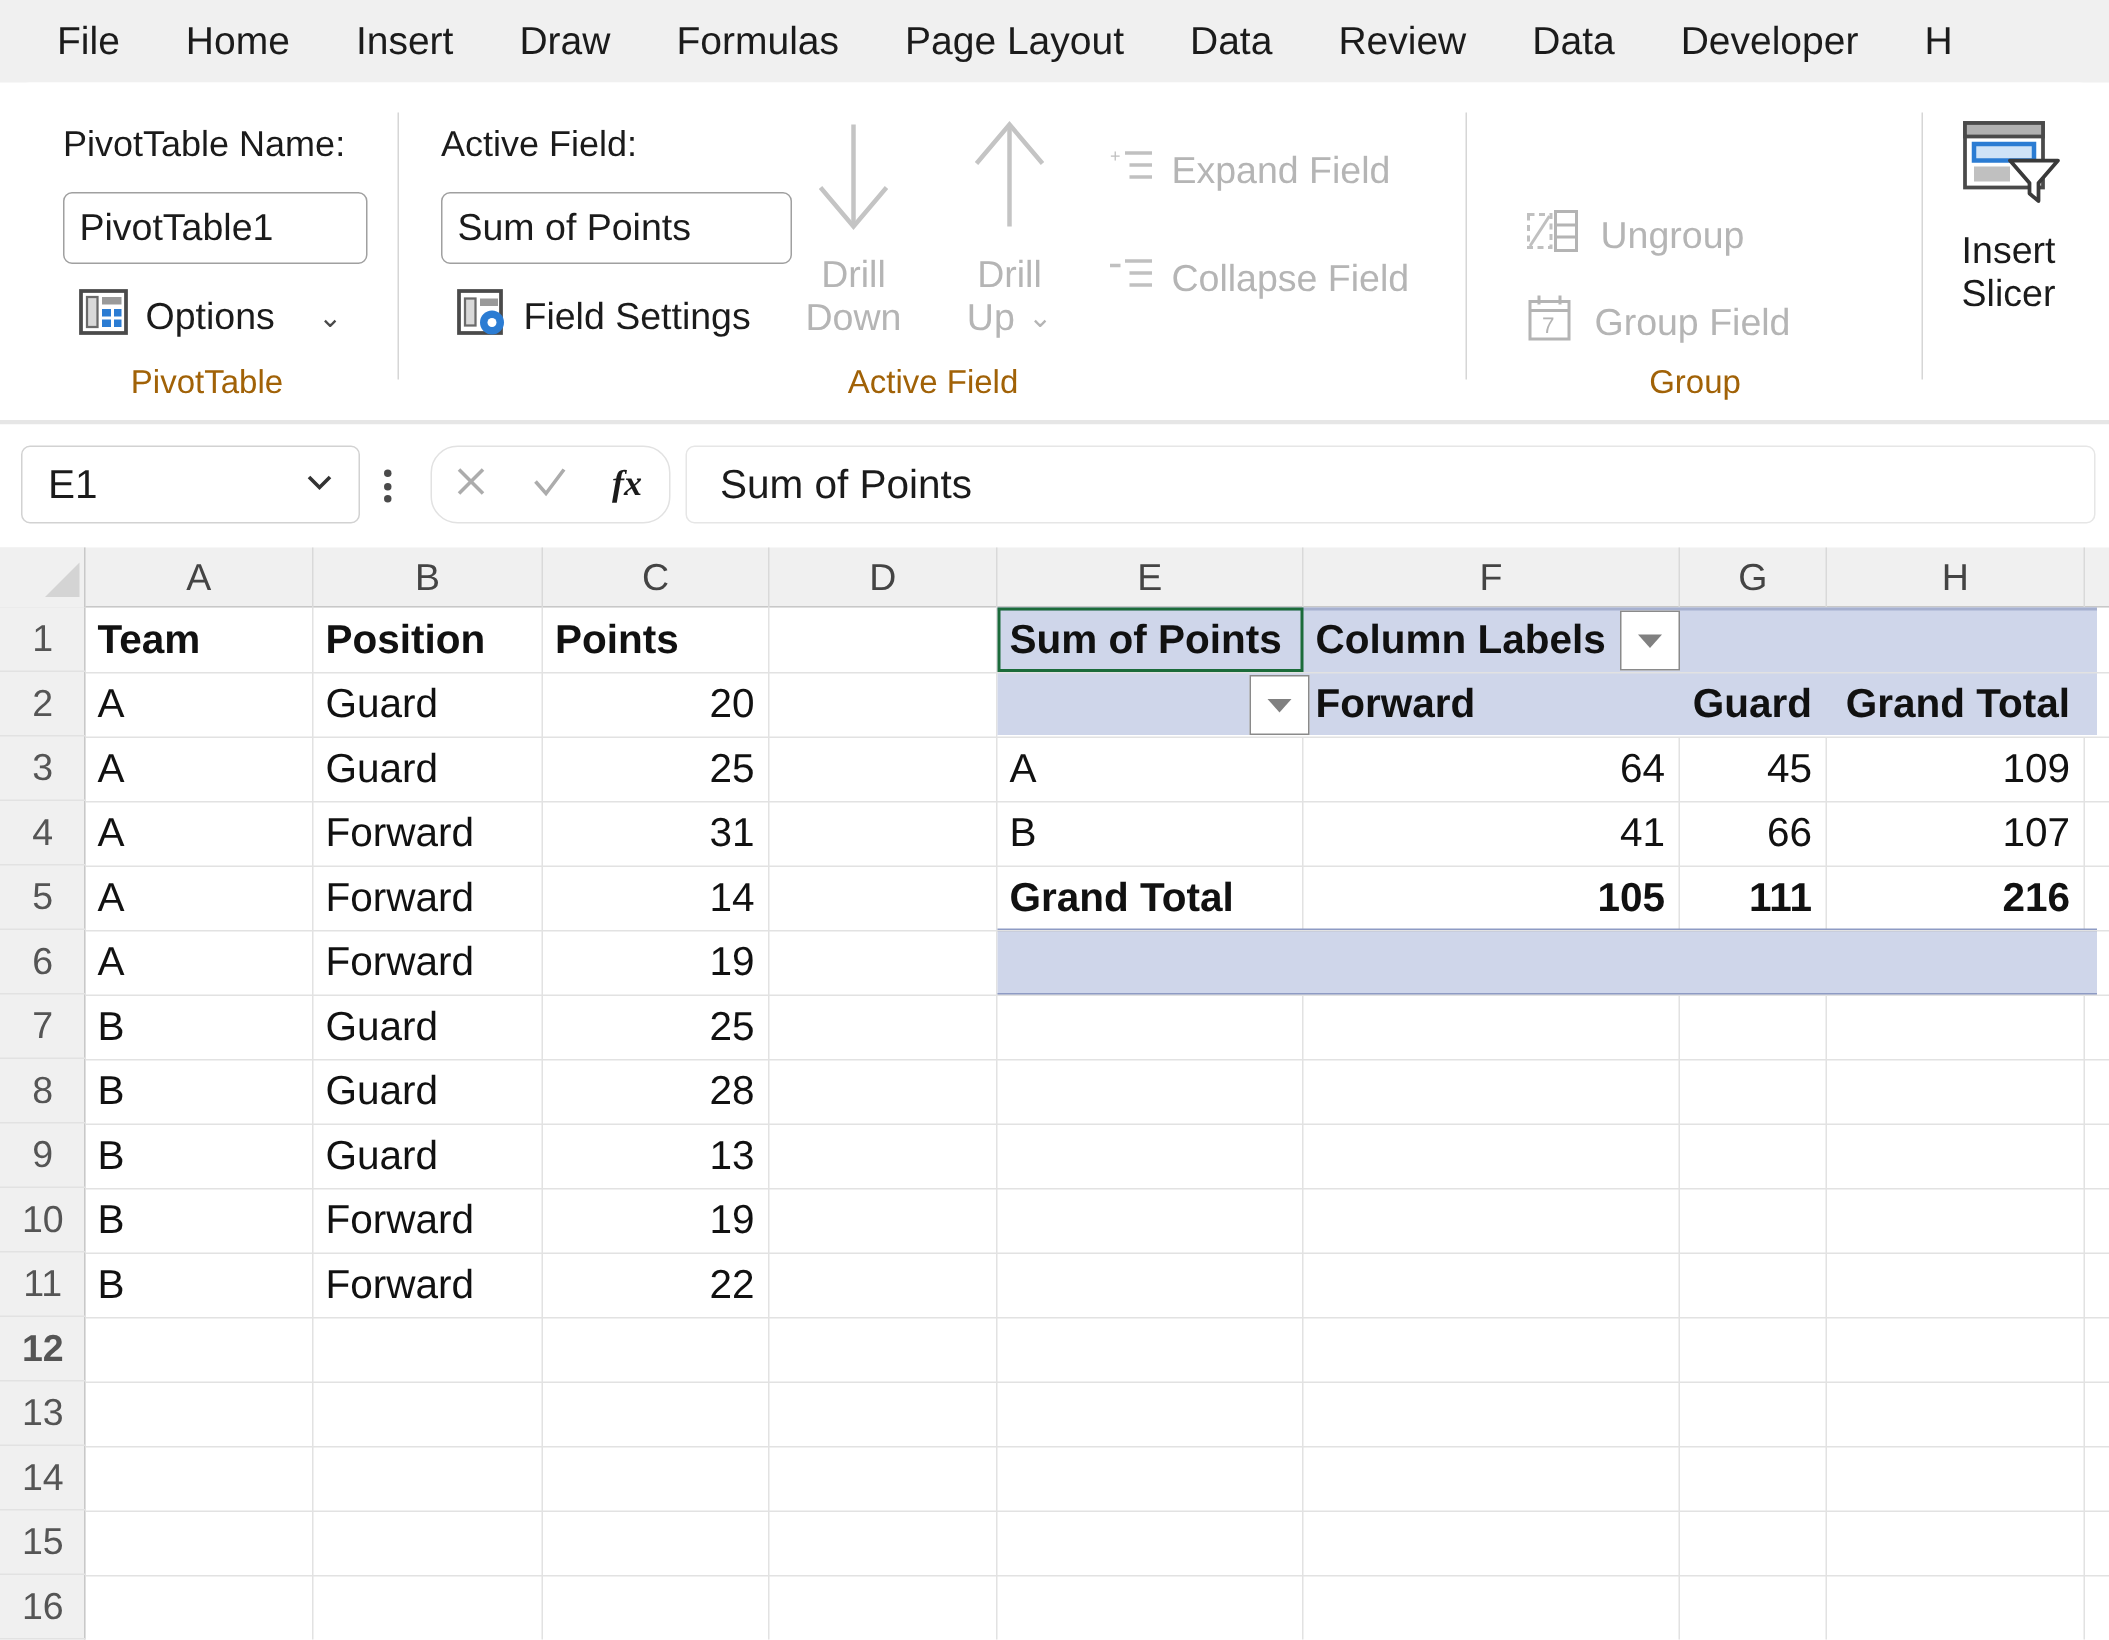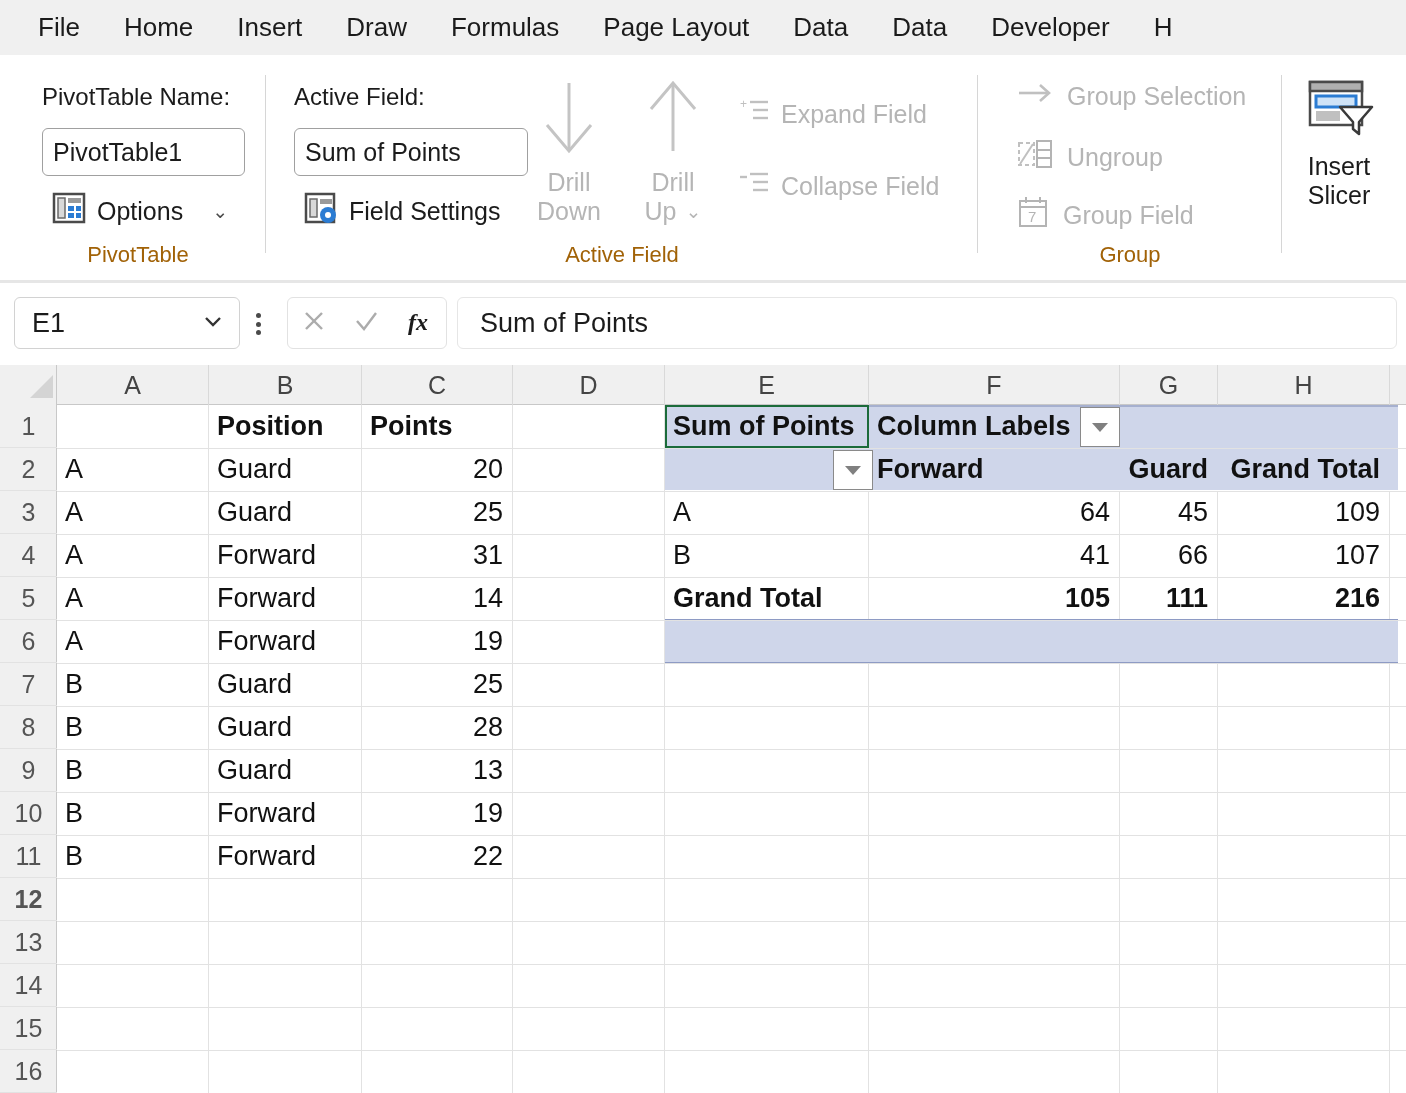--- a/index.html
+++ b/index.html
@@ -72,21 +72,21 @@
   }
   #name-box {
     position: absolute; left: 14px; top: 14px; width: 226px; height: 52px;
     border: 1px solid #d2d2d2; border-radius: 6px; background: #fff;
     display: flex; align-items: center; justify-content: space-between;
     padding: 0 14px 0 17px;
   }
   #name-box-value { font-size: 27px; color: #1b1b1b; }
   #fx-group {
     position: absolute; left: 287px; top: 14px; width: 160px; height: 52px;
-    border: 1px solid #e2e2e2; border-radius: 6px; background: #fff;
+    border: 1px solid #e2e2e2; border-radius: 18px; background: #fff;
     display: flex; align-items: center; justify-content: space-around;
   }
   #formula-input {
     position: absolute; left: 457px; top: 14px; width: 940px; height: 52px;
     border: 1px solid #e6e6e6; border-radius: 6px; background: #fff;
     display: flex; align-items: center; padding-left: 22px;
     font-size: 27px; color: #1b1b1b;
   }
   #kebab {
     position: absolute; left: 256px; top: 30px;
@@ -181,20 +181,21 @@
 <body>
 
 <div id="ribbon-tabs">
   <div class="tab">File</div>
   <div class="tab">Home</div>
   <div class="tab">Insert</div>
   <div class="tab">Draw</div>
   <div class="tab">Formulas</div>
   <div class="tab">Page Layout</div>
   <div class="tab">Data</div>
+  <div class="tab">Review</div>
   <div class="tab">Data</div>
   <div class="tab">Developer</div>
   <div class="tab clipped">H</div>
 </div>
 
 <div id="ribbon-body">
 
   <div class="grp" style="left:0px; width:256px;">
     <div class="field-label" style="position:absolute; left:32px; top:28px;">PivotTable Name:</div>
     <div class="textbox" style="position:absolute; left:32px; top:73px; width:203px; height:48px;">PivotTable1</div>
@@ -280,29 +281,20 @@
         </svg>
       </span>
       <span>Collapse Field</span>
     </div>
 
     <div class="grp-label">Active Field</div>
     <div class="grp-sep" style="right:0;"></div>
   </div>
 
   <div class="grp" style="left:968px; width:304px;">
-    <div class="ribbon-btn disabled" style="position:absolute; left:38px; top:24px;">
-      <span>
-        <svg width="40" height="28" viewBox="0 0 40 28">
-          <line x1="3" y1="14" x2="33" y2="14" stroke="#c0c0c0" stroke-width="2.6"></line>
-          <polyline points="24,6 33,14 24,22" fill="none" stroke="#c0c0c0" stroke-width="2.6"></polyline>
-        </svg>
-      </span>
-      <span>Group Selection</span>
-    </div>
 
     <div class="ribbon-btn disabled" style="position:absolute; left:38px; top:82px;">
       <span>
         <svg width="40" height="34" viewBox="0 0 40 34">
           <rect x="3" y="6" width="15" height="22" fill="none" stroke="#c0c0c0" stroke-width="2" stroke-dasharray="4 3"></rect>
           <line x1="4" y1="27" x2="17" y2="7" stroke="#c0c0c0" stroke-width="2"></line>
           <rect x="21" y="4" width="14" height="26" fill="none" stroke="#b4b4b4" stroke-width="2"></rect>
           <line x1="21" y1="13" x2="35" y2="13" stroke="#b4b4b4" stroke-width="2"></line>
           <line x1="21" y1="21" x2="35" y2="21" stroke="#b4b4b4" stroke-width="2"></line>
         </svg>
@@ -443,20 +435,21 @@
       <div class="gl-h" style="top: 258px;"></div>
       <div class="gl-h" style="top: 301px;"></div>
       <div class="gl-h" style="top: 344px;"></div>
       <div class="gl-h" style="top: 387px;"></div>
       <div class="gl-h" style="top: 430px;"></div>
       <div class="gl-h" style="top: 473px;"></div>
       <div class="gl-h" style="top: 516px;"></div>
       <div class="gl-h" style="top: 559px;"></div>
       <div class="gl-h" style="top: 602px;"></div>
       <div class="gl-h" style="top: 645px;"></div>
+      <div class="cell lft bold" style="left: 0px; width: 151px; top: 0px;">Team</div>
       <div class="cell lft bold" style="left: 152px; width: 151px; top: 0px;">Position</div>
       <div class="cell lft bold" style="left: 305px; width: 150px; top: 0px;">Points</div>
       <div class="cell lft" style="left: 0px; width: 151px; top: 43px;">A</div>
       <div class="cell lft" style="left: 152px; width: 151px; top: 43px;">Guard</div>
       <div class="cell rgt" style="left: 305px; width: 150px; top: 43px;">20</div>
       <div class="cell lft" style="left: 0px; width: 151px; top: 86px;">A</div>
       <div class="cell lft" style="left: 152px; width: 151px; top: 86px;">Guard</div>
       <div class="cell rgt" style="left: 305px; width: 150px; top: 86px;">25</div>
       <div class="cell lft" style="left: 0px; width: 151px; top: 129px;">A</div>
       <div class="cell lft" style="left: 152px; width: 151px; top: 129px;">Forward</div>

